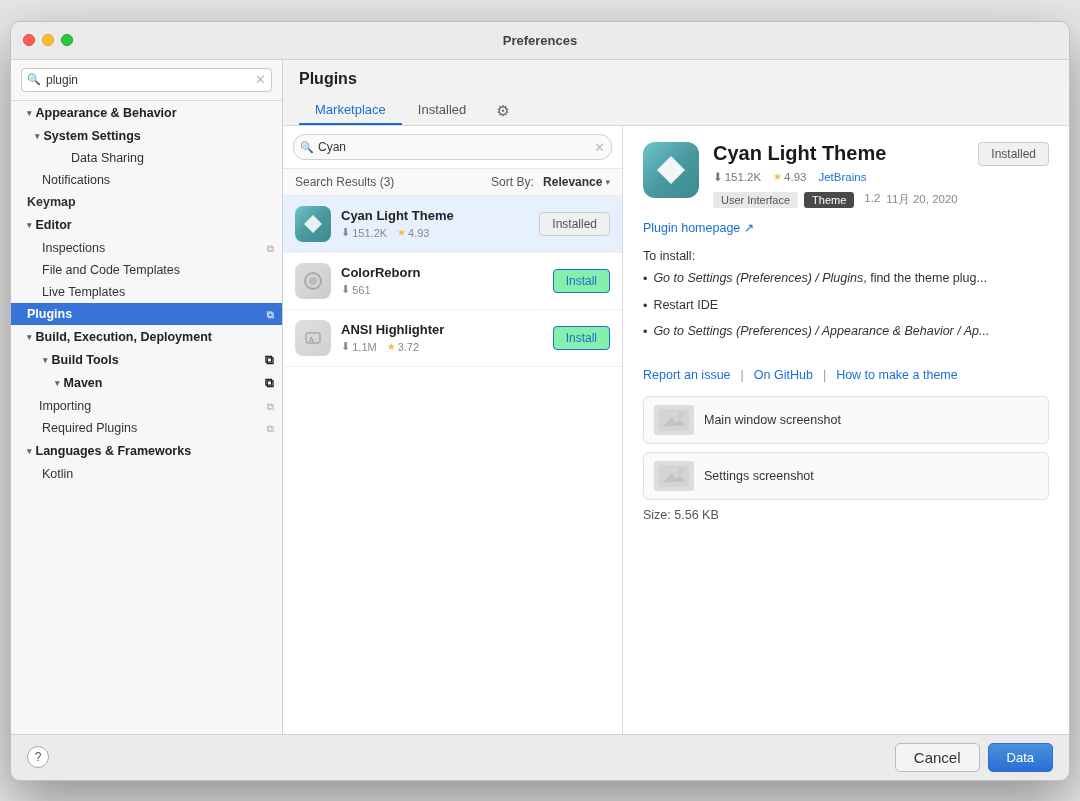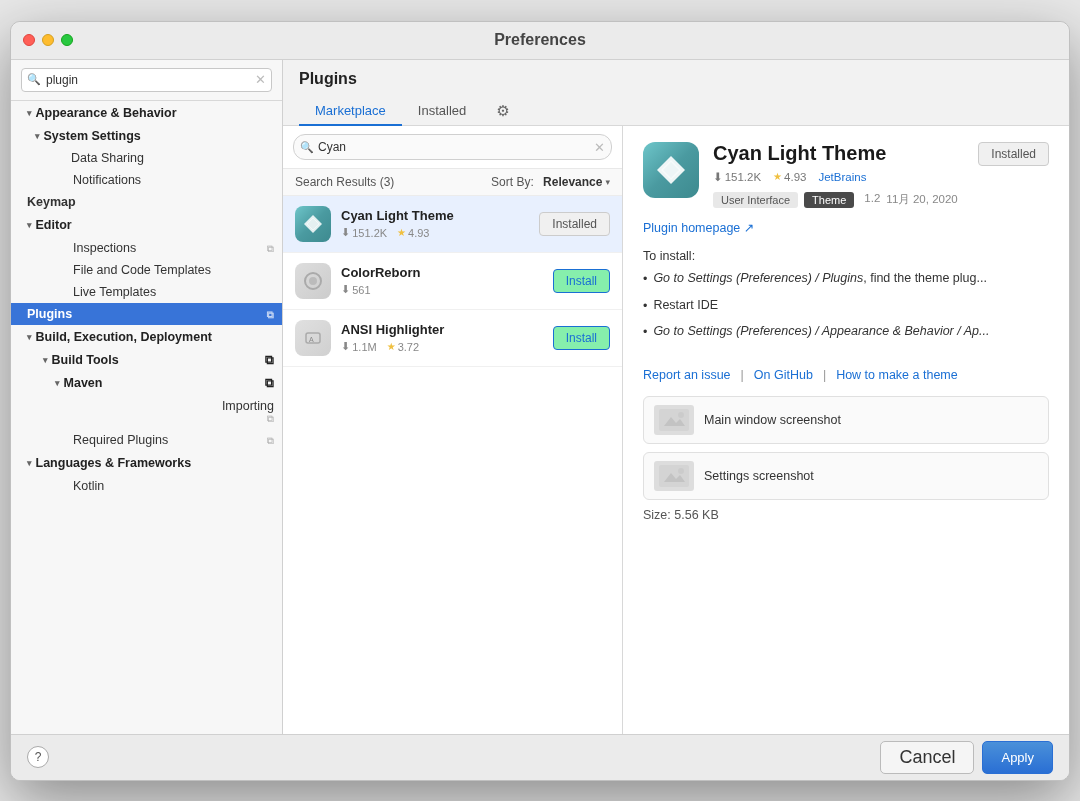--- a/index.html
+++ b/index.html
@@ -45,21 +45,21 @@
     .traffic-light {
       width: 12px;
       height: 12px;
       border-radius: 50%;
       cursor: pointer;
     }
     .tl-close { background: #ff5f57; border: 1px solid #e0443e; }
     .tl-minimize { background: #febc2e; border: 1px solid #d4a021; }
     .tl-maximize { background: #28c840; border: 1px solid #14a51d; }
     .title-text {
-      font-size: 16px;
+      font-size: 13px;
       font-weight: 600;
       color: #444;
     }
     .main-content {
       display: flex;
       flex: 1;
       overflow: hidden;
     }
     
     .sidebar {
@@ -140,21 +140,21 @@
       cursor: pointer;
       display: flex;
       align-items: flex-end;
       justify-content: space-between;
     }
     .nav-item.active {
       background: #3874d8;
       color: white;
     }
     .nav-item.indent2 {
-      padding-left: 62px;
+      padding-left: 31px;
     }
     .nav-item.indent3 {
       padding-left: 60px;
     }
     .nav-sub-header {
       padding: 4px 8px 4px 24px;
       font-weight: 700;
       font-size: 12.5px;
       color: #222;
       cursor: pointer;
@@ -183,21 +183,21 @@
     }
     .plugins-title {
       font-size: 16px;
       font-weight: 700;
       color: #222;
       margin-bottom: 8px;
     }
     .tab-bar {
       display: flex;
       gap: 0;
-      align-items: flex-end;
+      align-items: center;
     }
     .tab {
       padding: 6px 16px;
       font-size: 13px;
       color: #555;
       cursor: pointer;
       border-bottom: 2px solid transparent;
       margin-bottom: -1px;
     }
     .tab.active {
@@ -528,21 +528,21 @@
     }
     .bottom-right-btns {
       display: flex;
       gap: 8px;
     }
     .btn-cancel {
       padding: 5px 18px;
       border: 1px solid #bbb;
       border-radius: 5px;
       background: #f5f5f5;
-      font-size: 18px;
+      font-size: 15px;
       color: #333;
       cursor: pointer;
     }
     .btn-apply {
       padding: 5px 18px;
       border: 1px solid #2a6fd4;
       border-radius: 5px;
       background: linear-gradient(to bottom, #4a90d9, #2a6fd4);
       font-size: 13px;
       color: white;
@@ -624,21 +624,21 @@
           <span>Build Tools</span>
           <span style="flex:1"></span>
           <span class="page-icon">⧉</span>
         </div>
         <div class="nav-sub-header" style="padding-left:44px;">
           <span class="chevron">▾</span>
           <span>Maven</span>
           <span style="flex:1"></span>
           <span class="page-icon">⧉</span>
         </div>
-        <div class="nav-item indent3" style="padding-left:28px;flex-direction:column;">
+        <div class="nav-item indent3" style="padding-left:28px;">
           <span>Importing</span>
           <span class="page-icon">⧉</span>
         </div>
         <div class="nav-item indent2">
           <span>Required Plugins</span>
           <span class="page-icon">⧉</span>
         </div>
 
         <div class="nav-group-header">
           <span class="chevron">▾</span>
@@ -857,16 +857,16 @@
 
         </div>
       </div>
     </div>
   </div>
 
   <div class="bottom-bar">
     <div class="help-btn">?</div>
     <div class="bottom-right-btns">
       <button class="btn-cancel">Cancel</button>
-      <button class="btn-apply">Apply</button>
+      <button class="btn-apply">Data</button>
     </div>
   </div>
 </div>
 
 </body></html>

